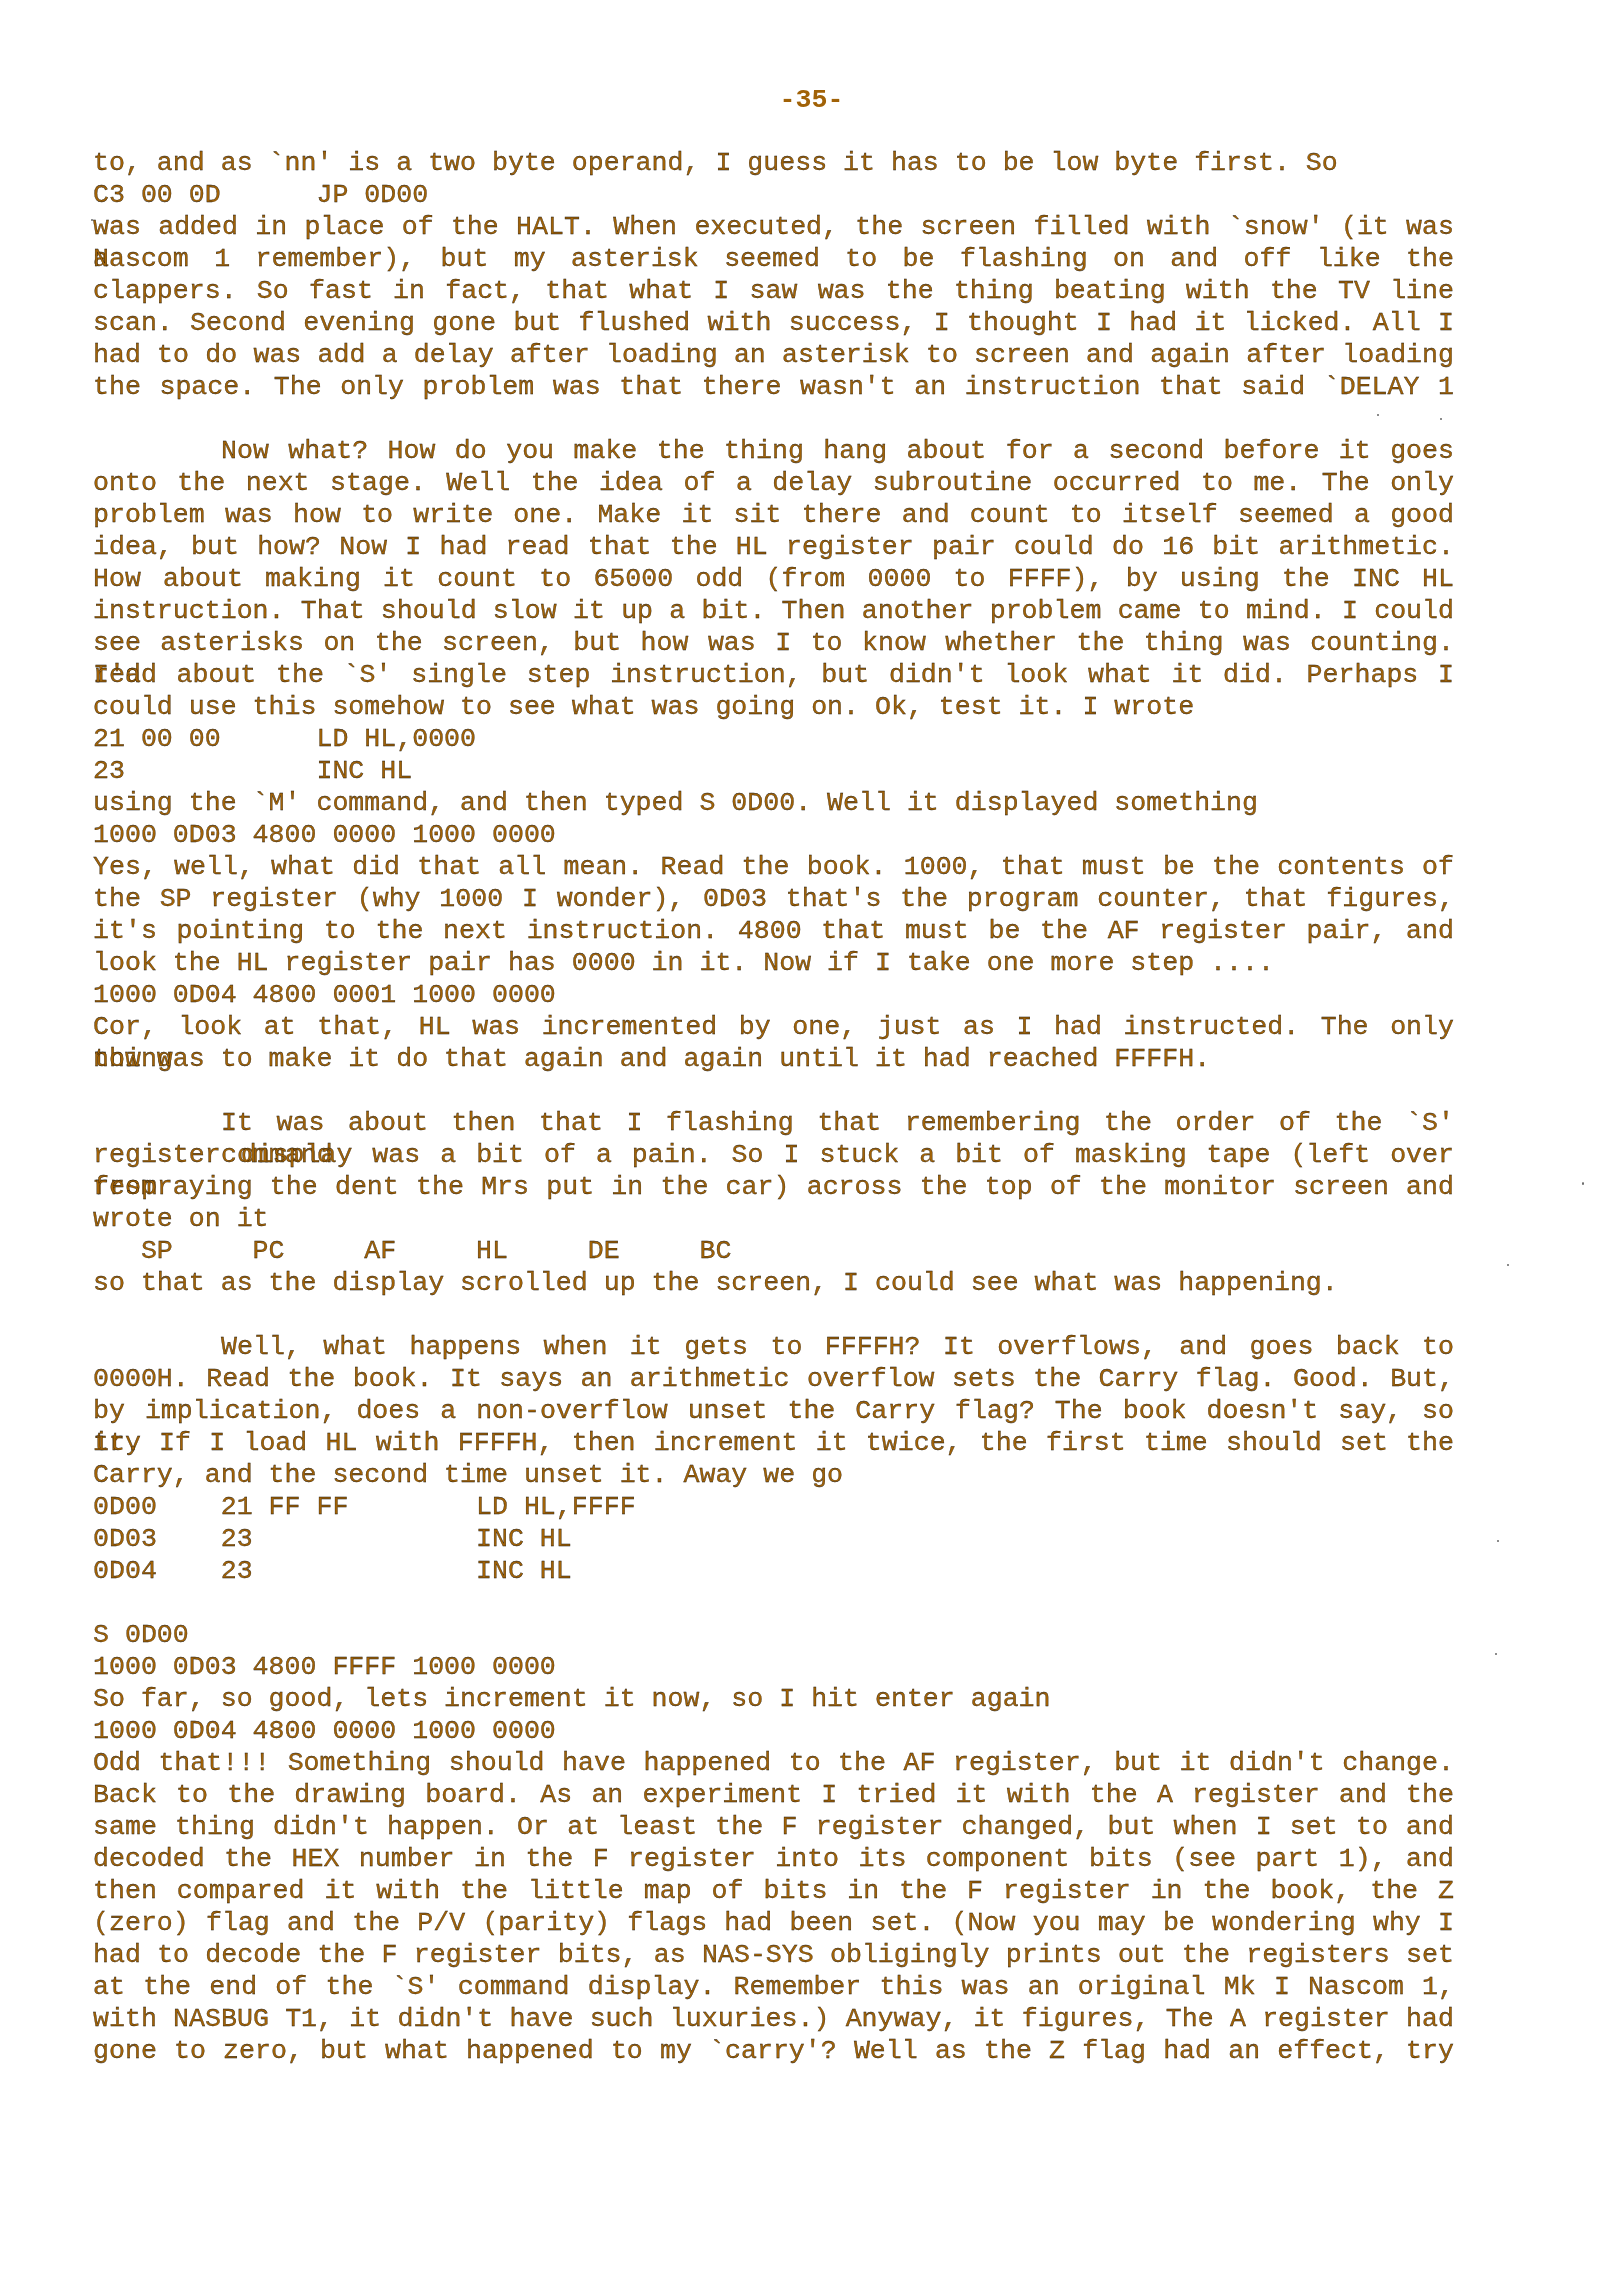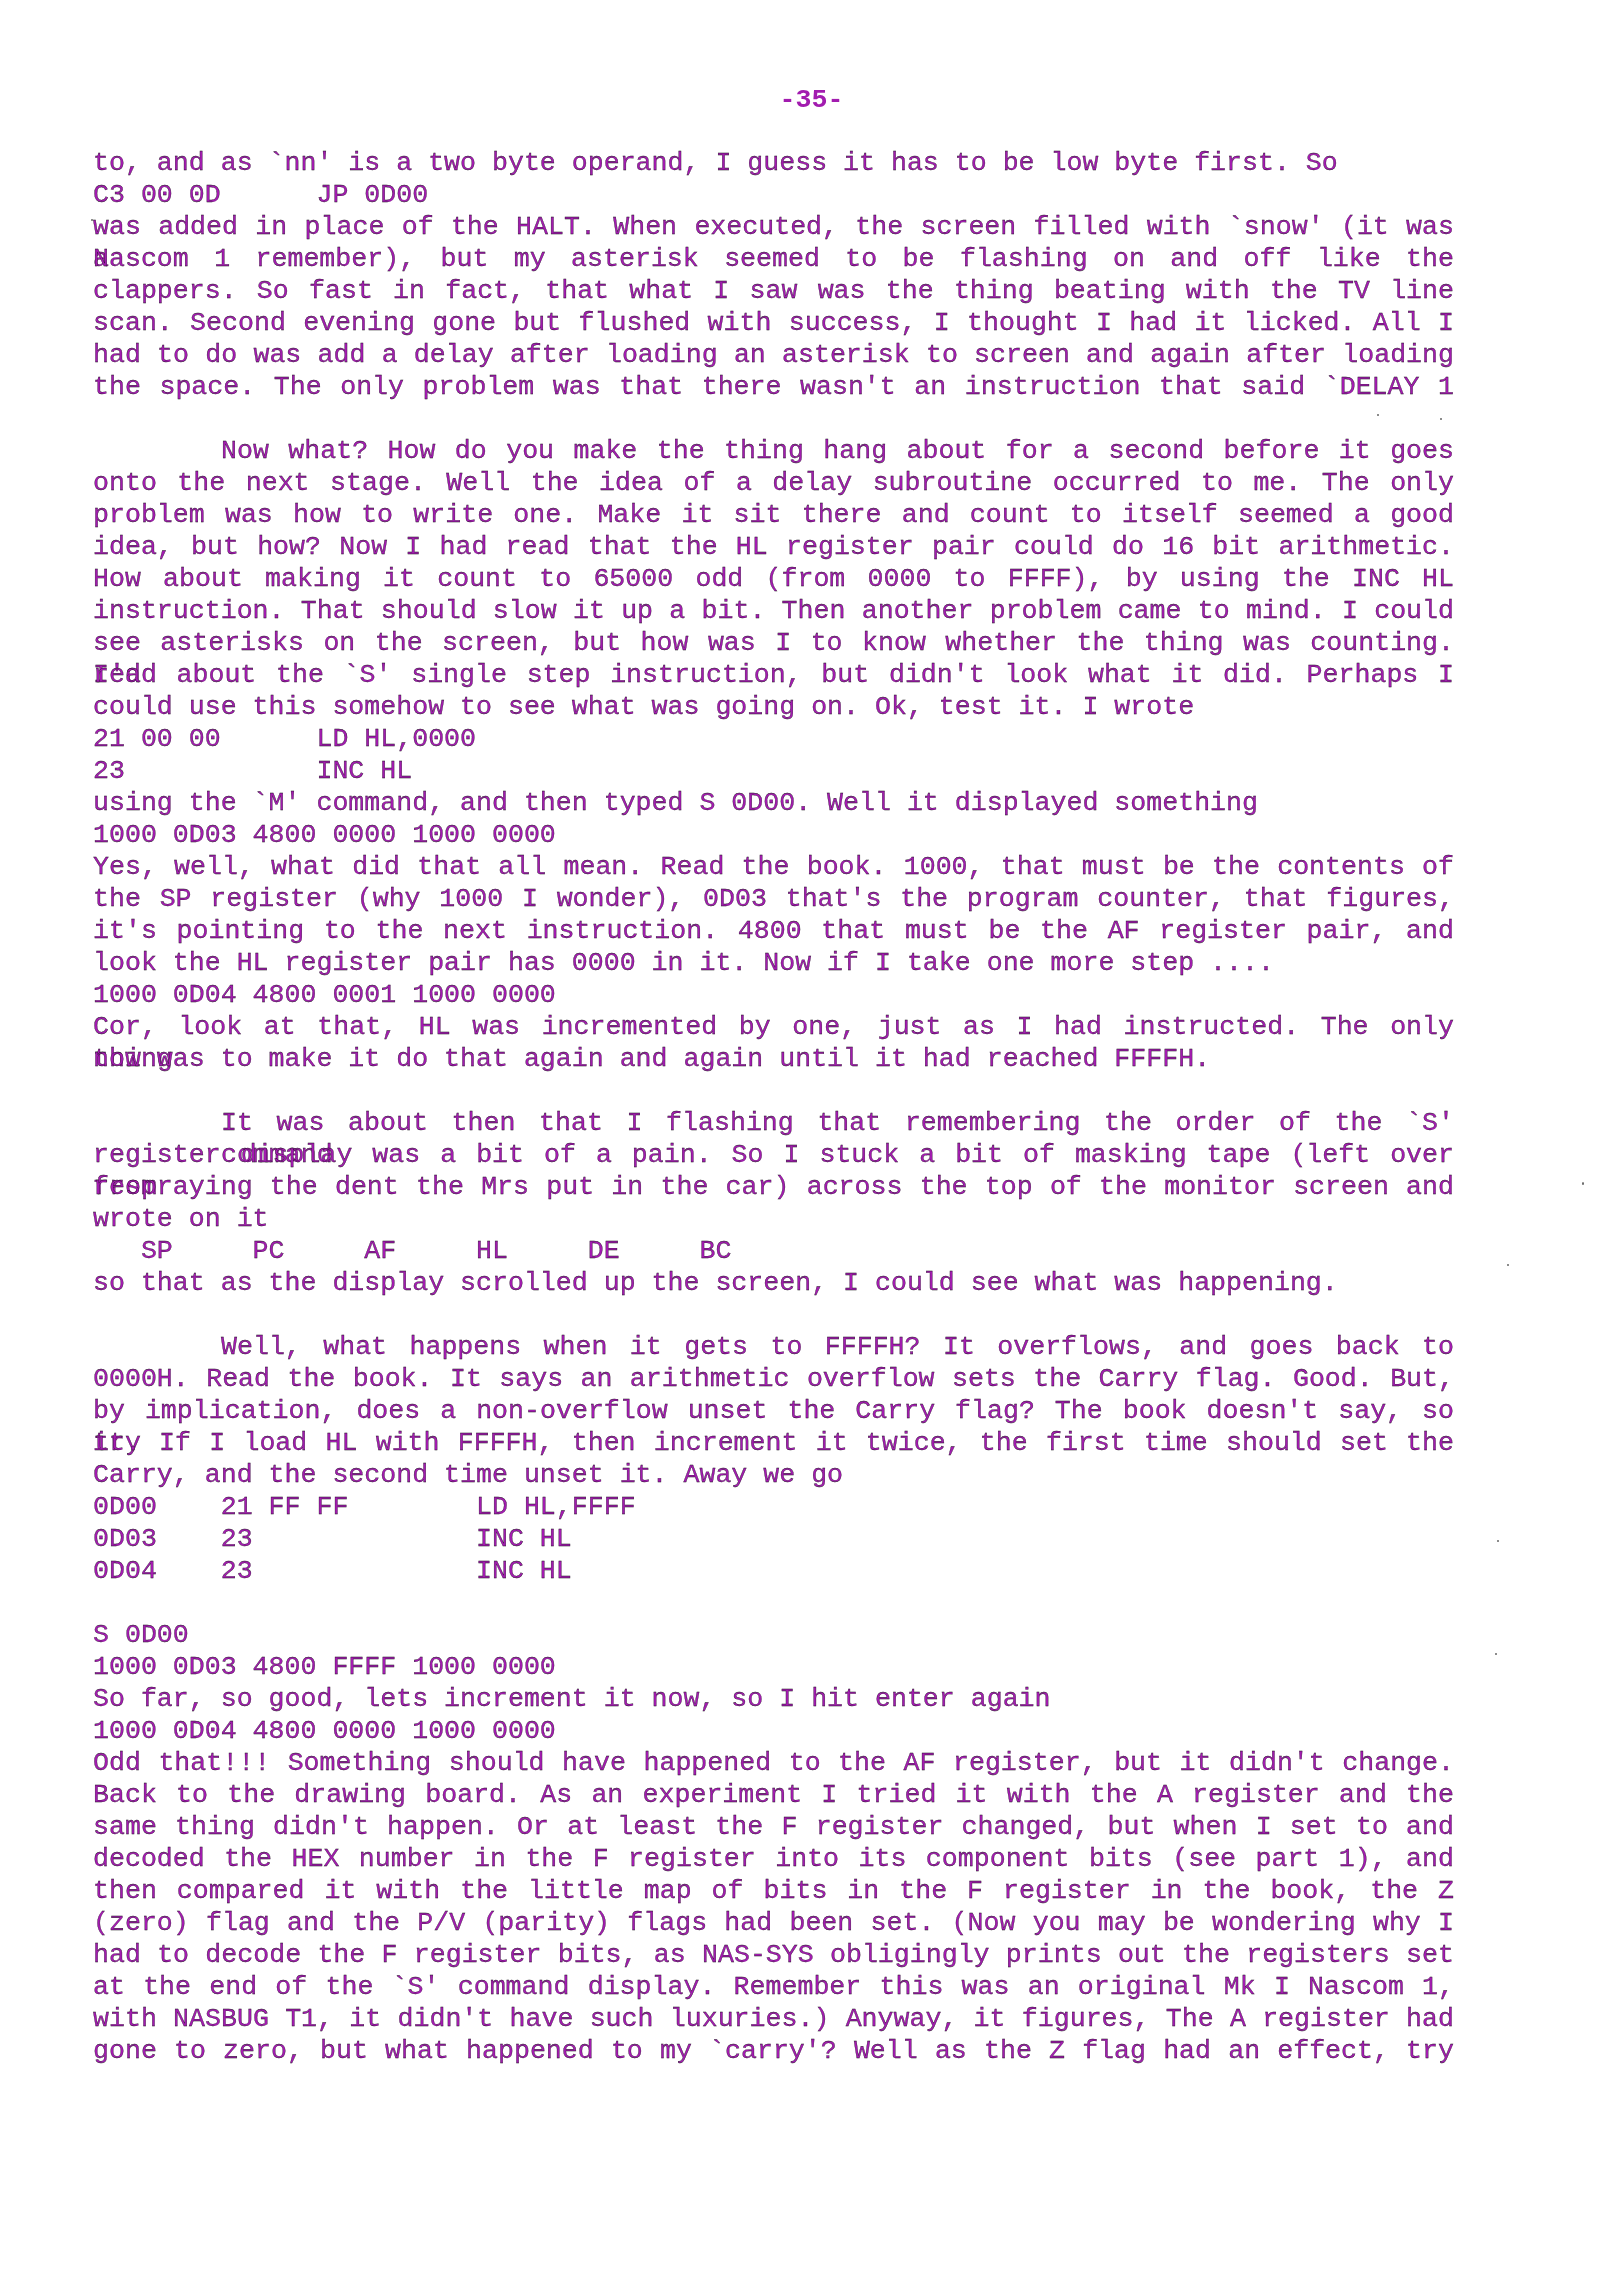--- a/index.html
+++ b/index.html
@@ -1,19 +1,19 @@
 <!DOCTYPE html>
 <html><head>
 <meta charset="utf-8">
 <style>
   html, body { margin: 0; padding: 0; background: #ffffff; }
   body { width: 1623px; height: 2285px; position: relative; overflow: hidden; }
   .page {
     position: absolute; left: 0; top: 0; width: 1623px; height: 2285px;
-    background: #ffffff; color: #a21caf;
+    background: #ffffff; color: #a16207;
     font-family: "Liberation Mono", "DejaVu Sans Mono", monospace;
   }
   .page-number {
     position: absolute; left: 0; width: 1623px; top: 85px;
     text-align: center; font-size: 26.6px; line-height: 31.5px;
     font-weight: bold; letter-spacing: 0px;
   }
   .body-text {
     position: absolute; left: 93px; top: 147px; width: 1361px;
   }

